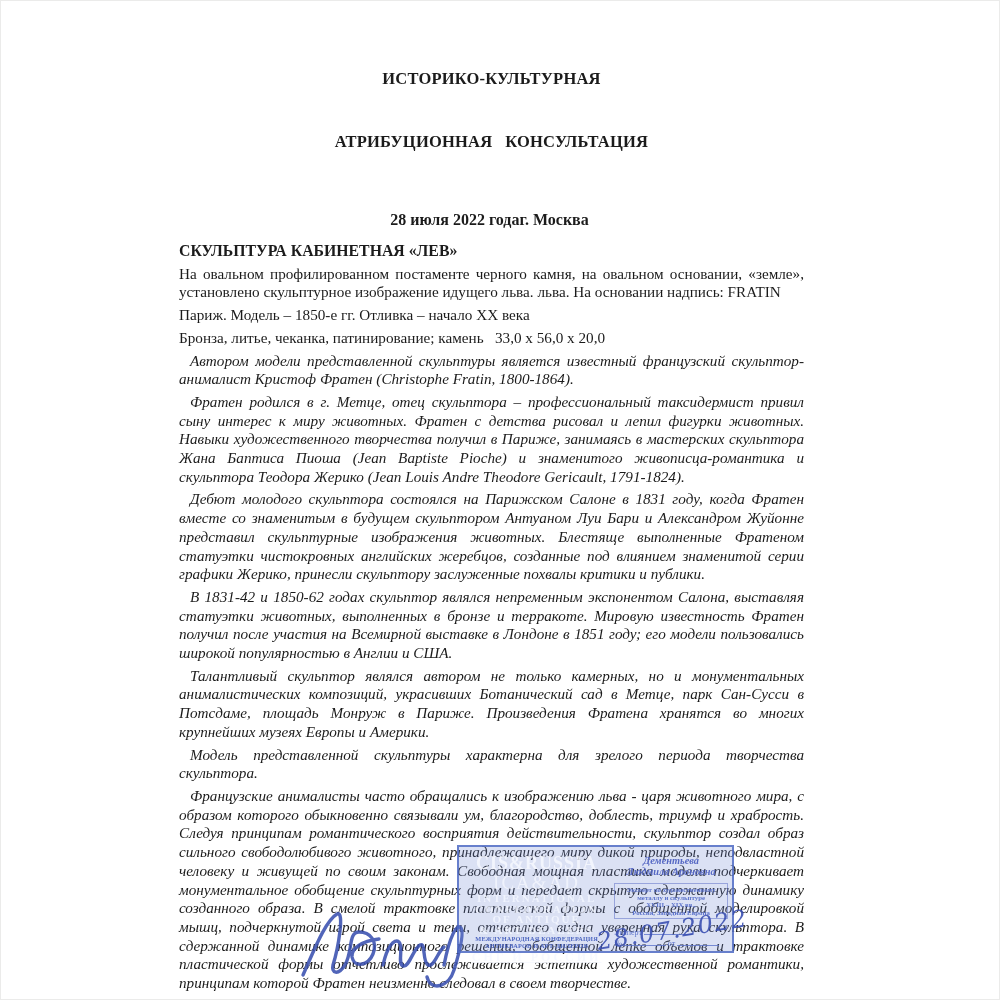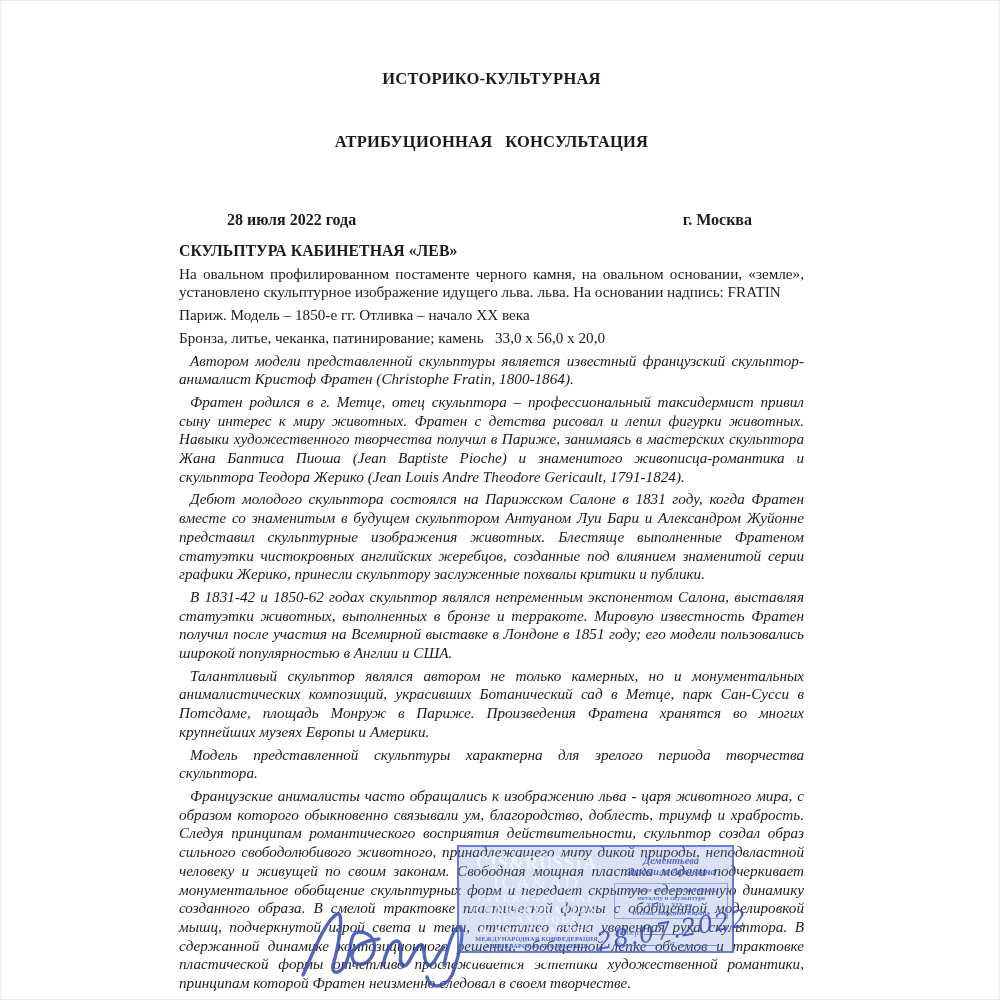--- a/index.html
+++ b/index.html
@@ -4,21 +4,21 @@
 <style>
   html,body{margin:0;padding:0;}
   body{
     width:1000px;height:1000px;position:relative;background:#ffffff;
     font-family:"Liberation Serif", serif;color:#1b1b1b;overflow:hidden;
     box-shadow: inset 0 0 0 1px #ebebea;
   }
   .page{position:absolute;left:175px;top:0;width:633px;}
   .title{margin-top:26px;text-align:center;font-weight:bold;font-size:16.5px;
          line-height:21px;white-space:pre-wrap;letter-spacing:.2px;}
-  .dateline{display:flex;justify-content:space-between;font-weight:bold;font-size:16px;
+  .dateline{display:flex;justify-content:center;font-weight:bold;font-size:16px;
             margin-top:17px;padding-left:52px;padding-right:56px;}
   .bodytext{margin-top:13px;font-size:15.2px;line-height:18.7px;text-align:justify;}
   .bodytext p{margin:4px;}
   .bodytext p.hdr{font-weight:bold;font-size:15.8px;text-align:left;}
   .bodytext p.ind{text-indent:11px;font-style:italic;}
   .pre{white-space:pre-wrap;}
   
   .stamp{position:absolute;left:457px;top:845px;width:277px;height:108px;
          background:rgba(116,140,214,0.26);border:2px solid rgba(74,102,194,0.8);
          box-sizing:border-box;display:flex;padding:8px 4px 2px 5px;}

